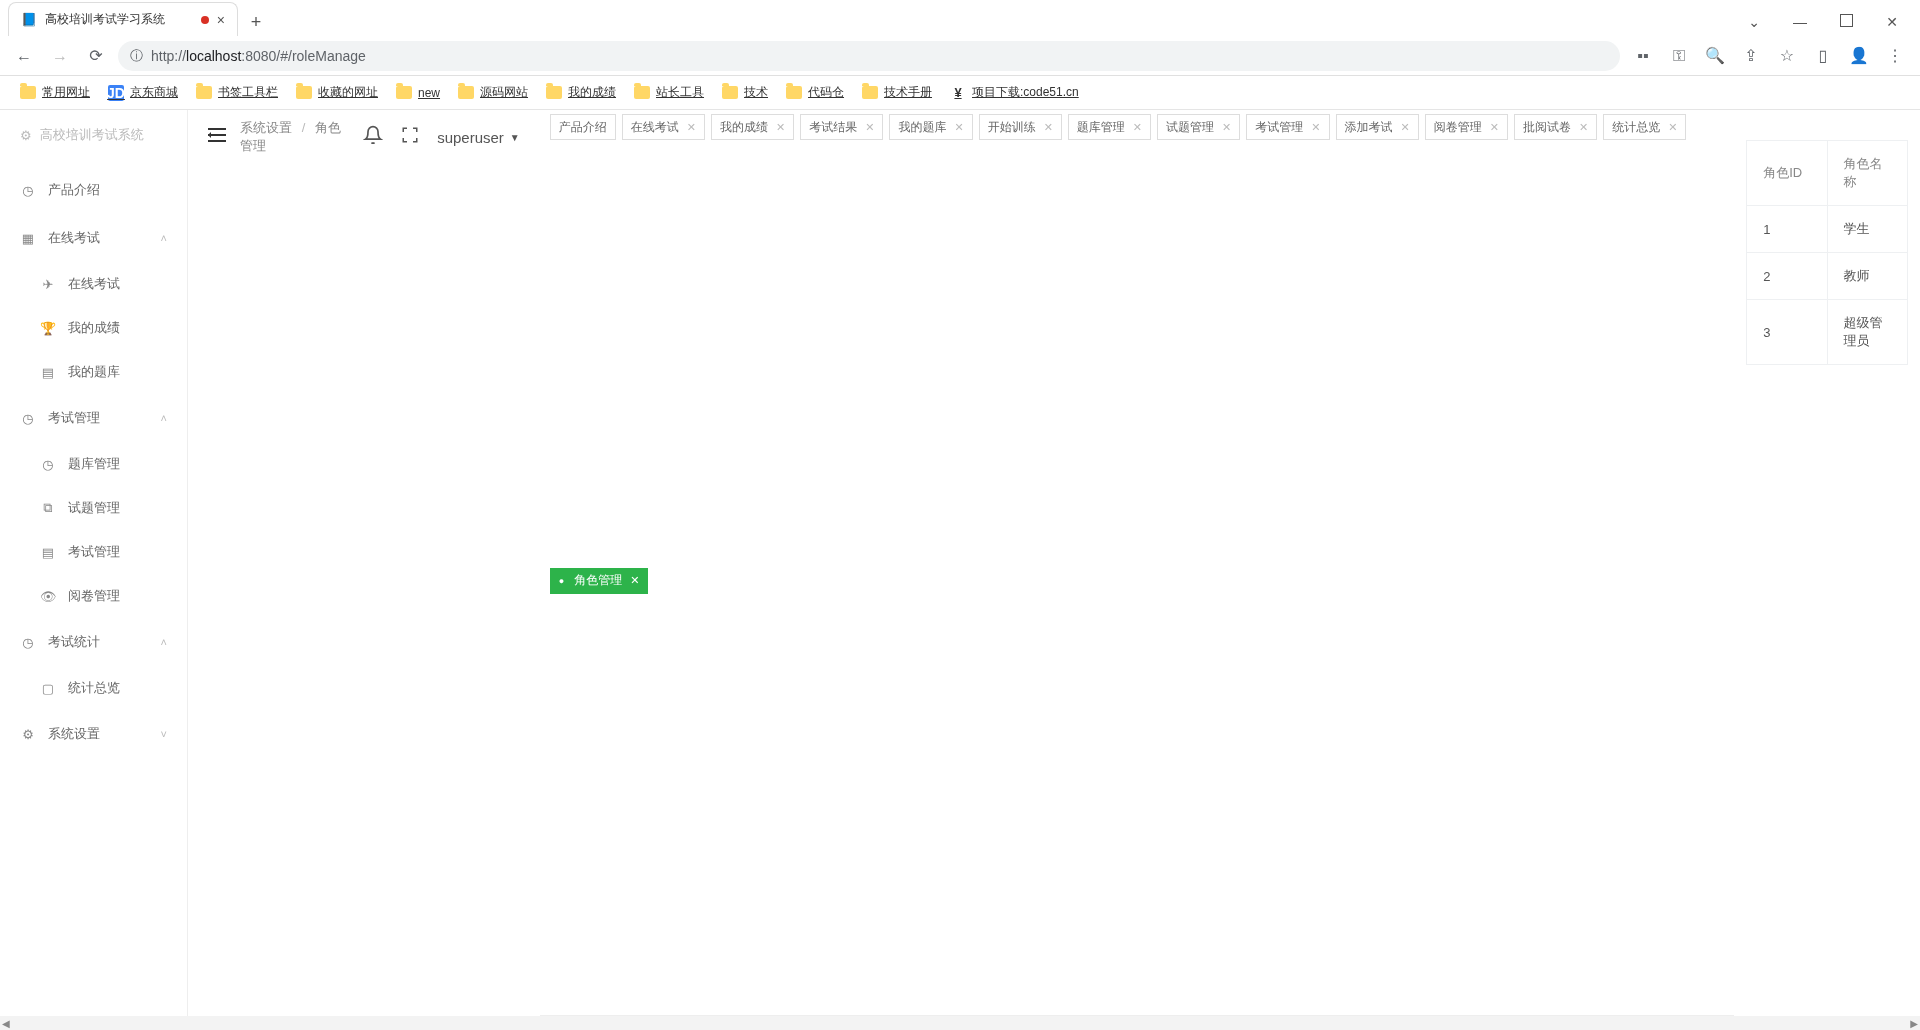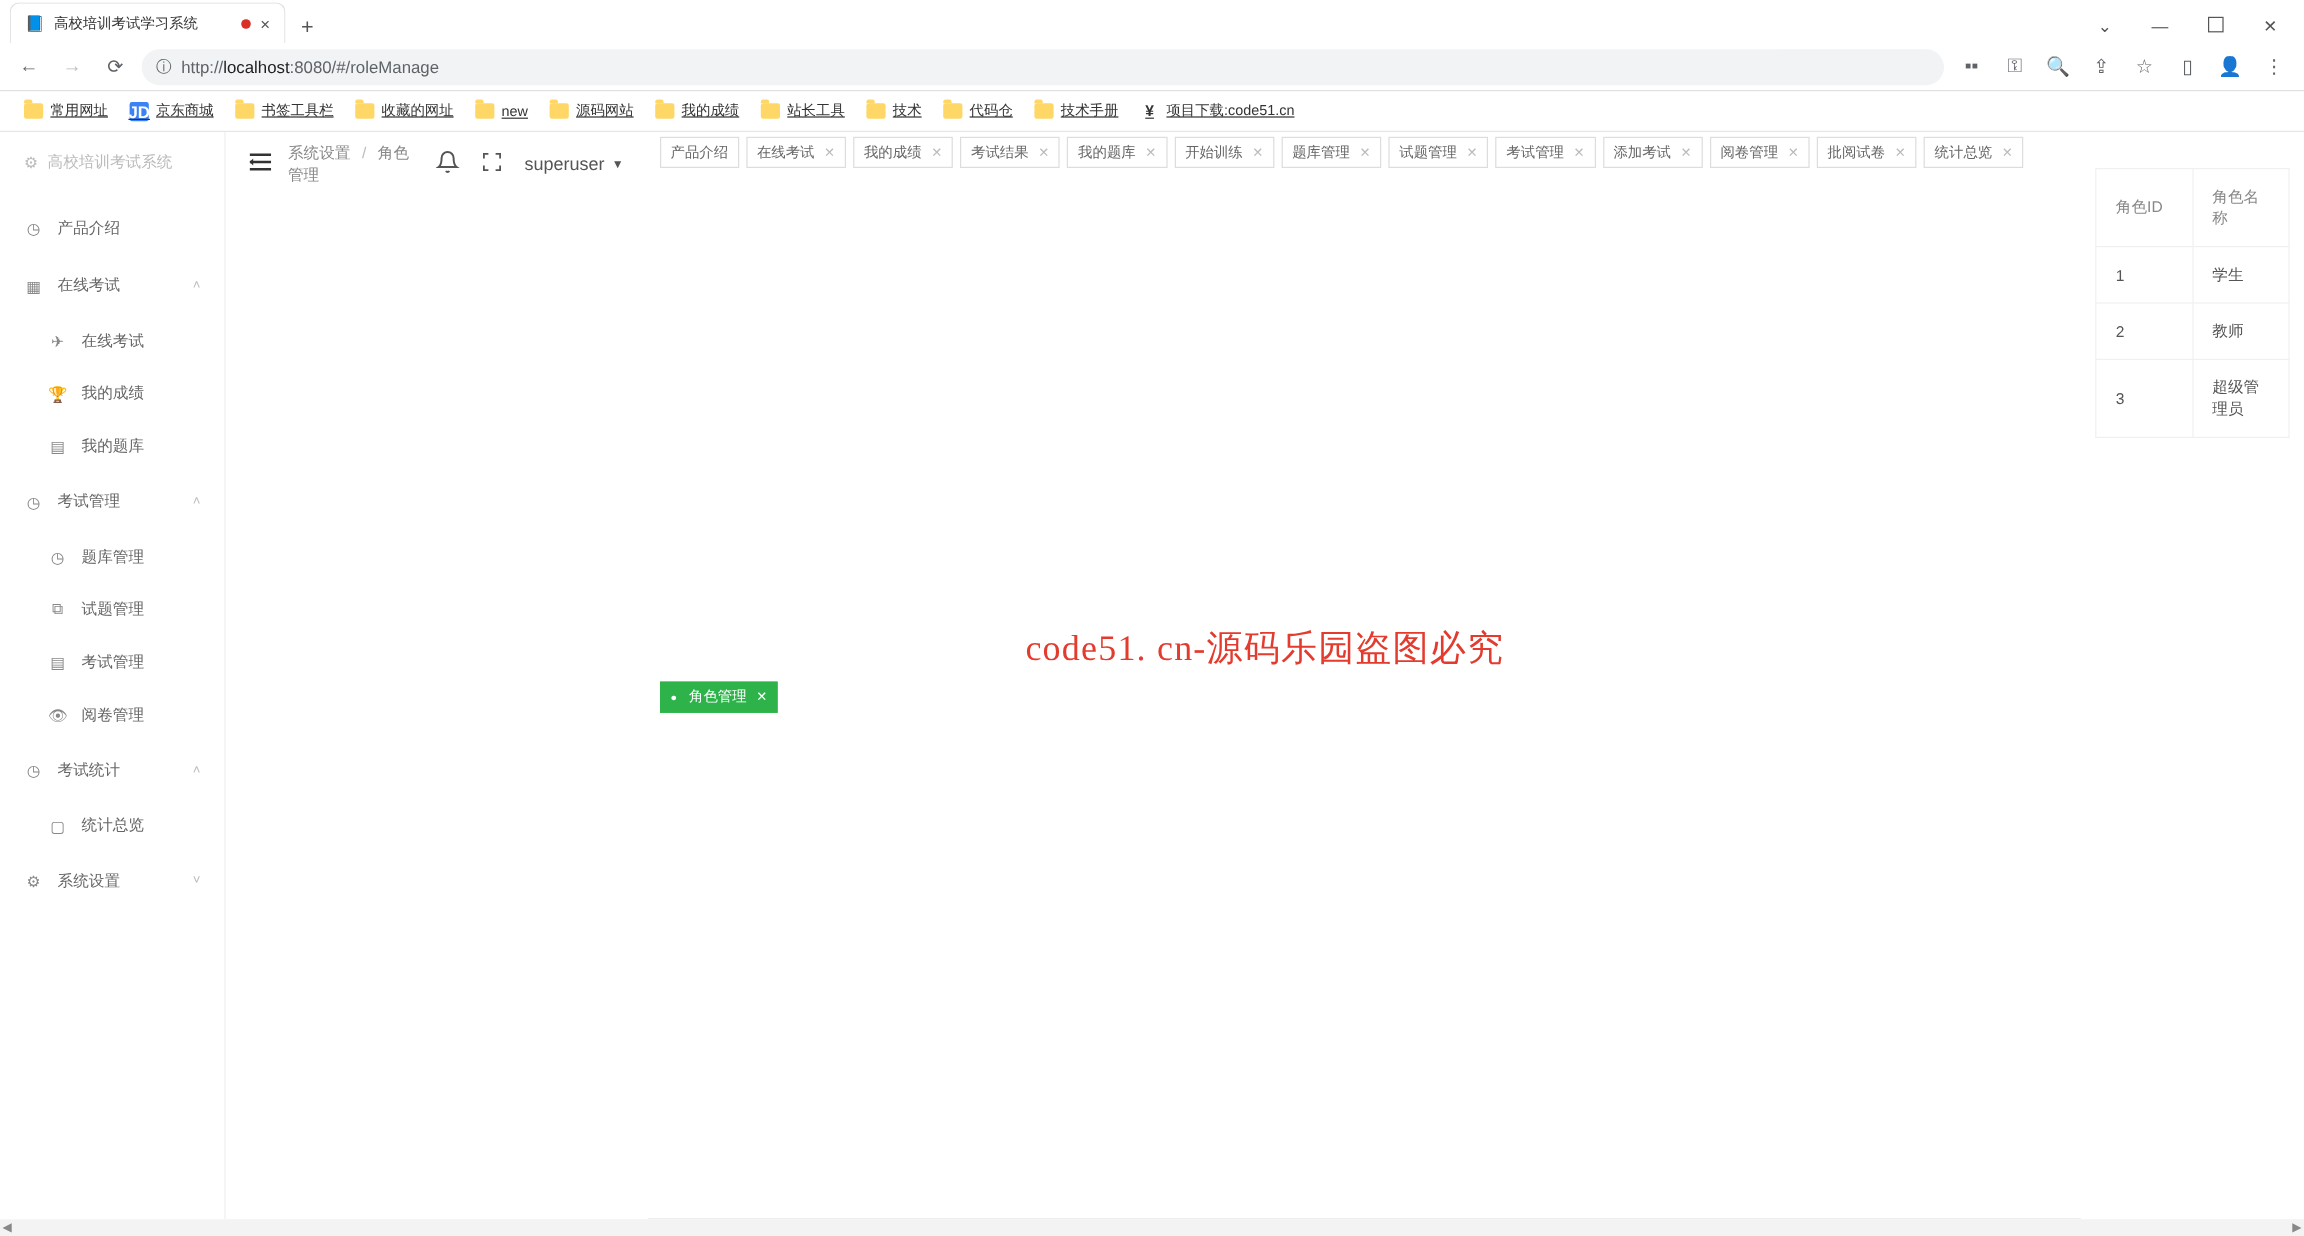--- a/index.html
+++ b/index.html
@@ -346,21 +346,20 @@
               <td>教师</td>
             </tr>
             <tr>
               <td>3</td>
               <td>超级管理员</td>
             </tr>
           </tbody>
       </table>
     </div>
 
-    <div class="watermark">code51. cn-源码乐园盗图必究</div>
   </main>
 </div>
 
 <div class="hscroll">
   <span class="arrow">◀</span>
   <div class="track"></div>
   <span class="arrow">▶</span>
 </div>
 
 </body></html>

